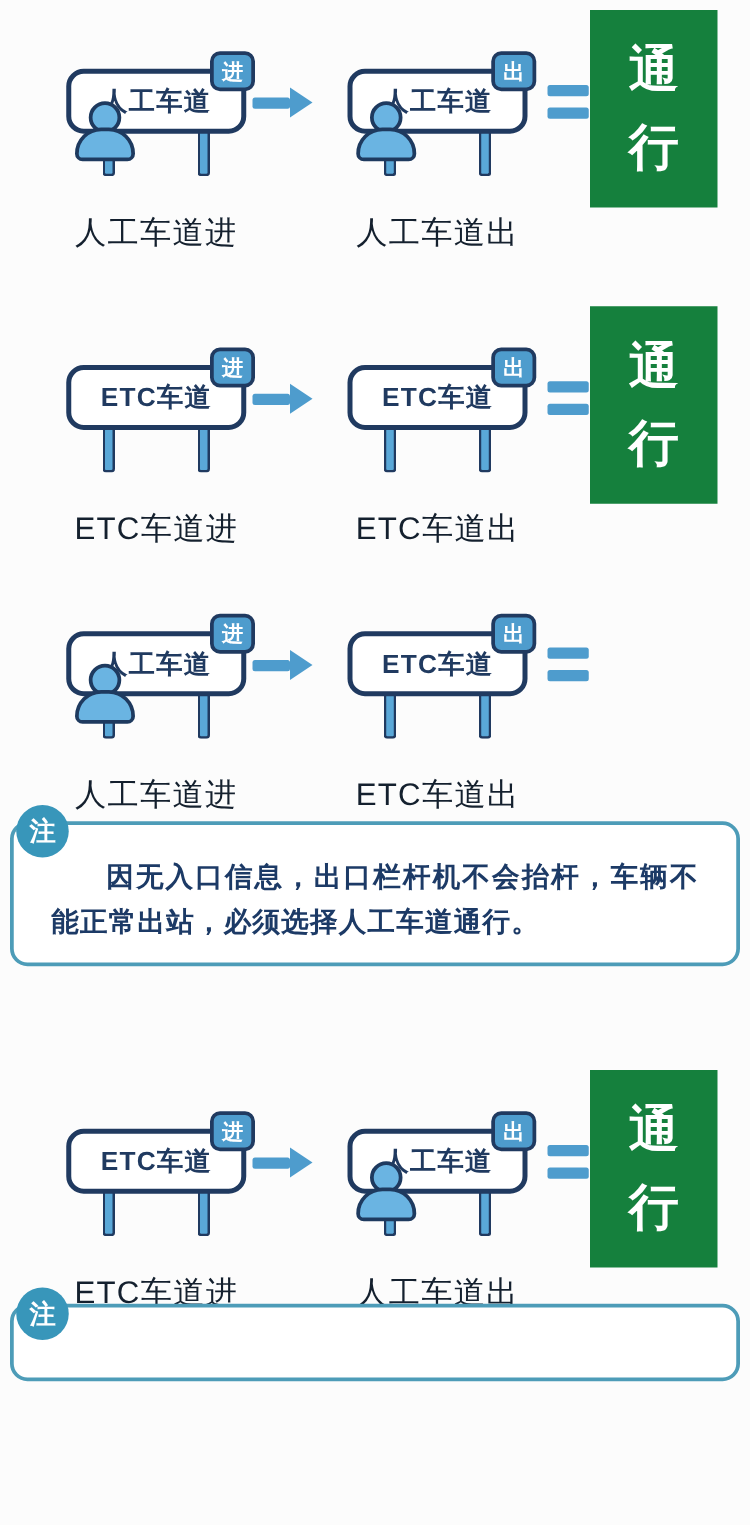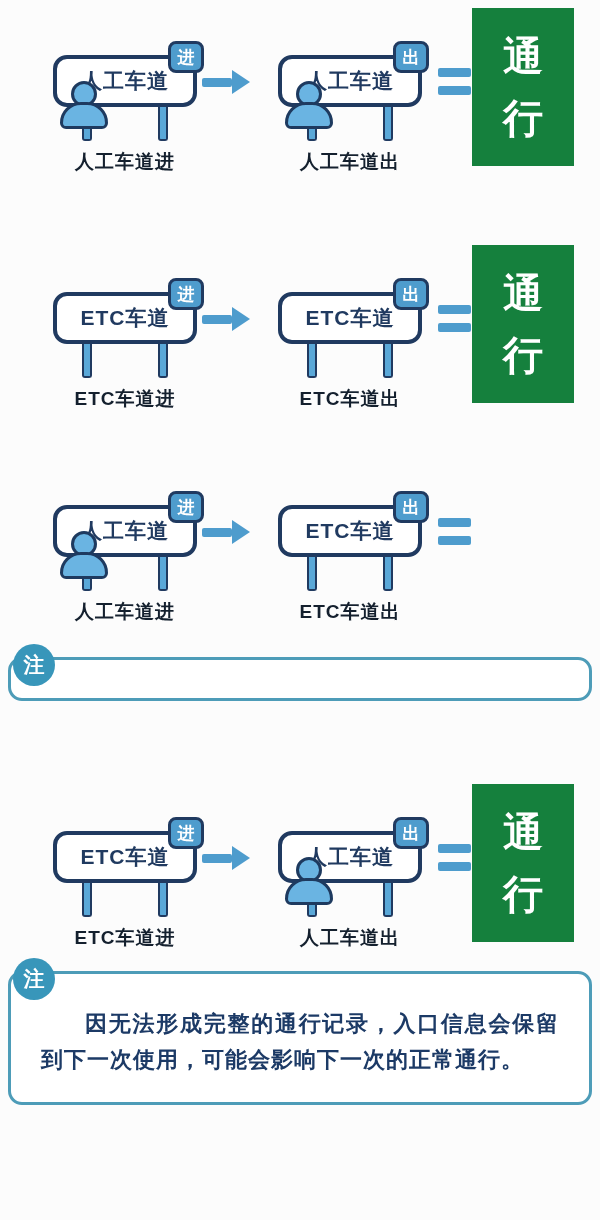--- a/index.html
+++ b/index.html
@@ -53,21 +53,21 @@
   .person-head {
     width: 26px; height: 26px; background: #6ab4e2;
     border: 3px solid #1e3a5f; border-radius: 50%;
   }
   .person-body {
     width: 48px; height: 27px; background: #6ab4e2;
     border: 3px solid #1e3a5f; border-radius: 24px 24px 7px 7px;
     margin-top: -5px;
   }
 
-  .caption { margin-top: 4px; font-size: 19px; font-weight: bold; color: #14202e; letter-spacing: 1px; }
+  .caption { margin-top: 24px; font-size: 25px; font-weight: normal; color: #14202e; letter-spacing: 1px; }
 
   .arrow { position: absolute; left: 202px; top: 62px; display: flex; align-items: center; }
   .arrow-shaft { width: 30px; height: 9px; background: #4e9ccd; border-radius: 2px; }
   .arrow-head {
     width: 0; height: 0;
     border-top: 12px solid transparent; border-bottom: 12px solid transparent;
     border-left: 18px solid #4e9ccd;
   }
 
   .equals { position: absolute; left: 438px; top: 60px; display: flex; flex-direction: column; gap: 9px; }
@@ -232,20 +232,21 @@
 
     <div class="equals">
       <div class="equals-bar"></div>
       <div class="equals-bar"></div>
     </div>
 
   </div>
 
   <div class="note n1">
     <div class="note-badge">注</div>
+    <p class="note-text">因无入口信息，出口栏杆机不会抬杆，车辆不能正常出站，必须选择人工车道通行。</p>
   </div>
 
   <div class="row r4">
     <div class="diagram diagram-left">
       <div class="sign-area">
         <div class="leg leg-left"></div>
         <div class="leg leg-right"></div>
         <div class="board">
           <span>ETC车道</span>
         </div>
@@ -280,16 +281,15 @@
       <div class="equals-bar"></div>
     </div>
 
     <div class="result-pass">
       <div class="vtext">通行</div>
     </div>
   </div>
 
   <div class="note n2">
     <div class="note-badge">注</div>
-    <p class="note-text">因无法形成完整的通行记录，入口信息会保留到下一次使用，可能会影响下一次的正常通行。</p>
   </div>
 
 </div>
 
 </body></html>

